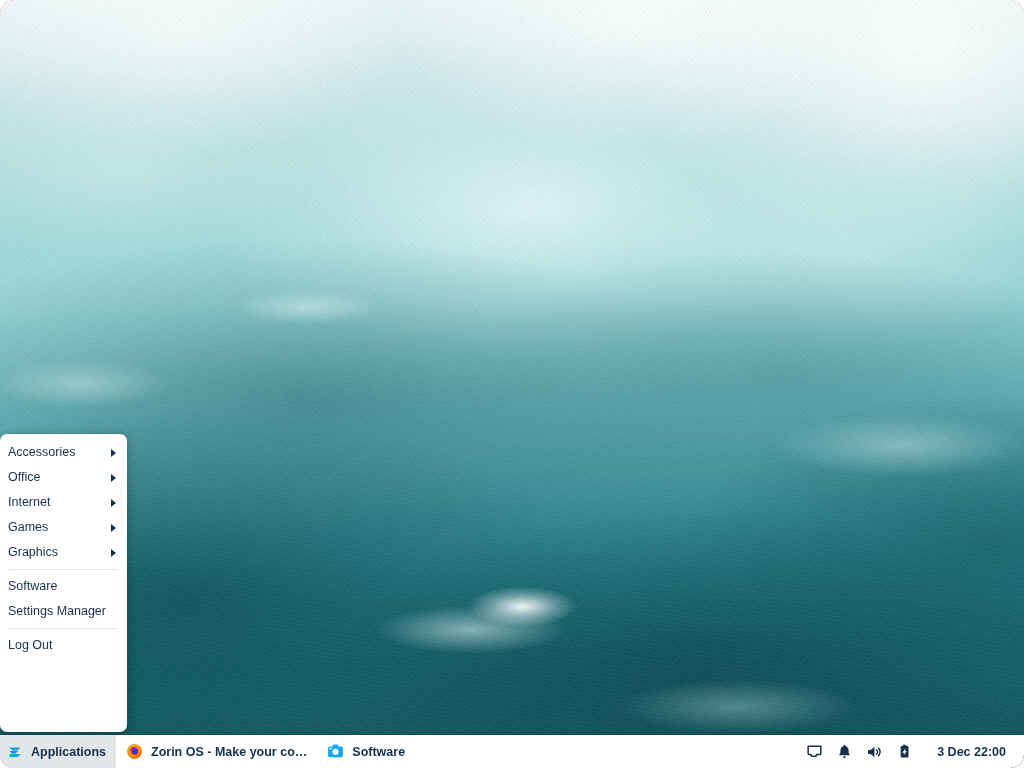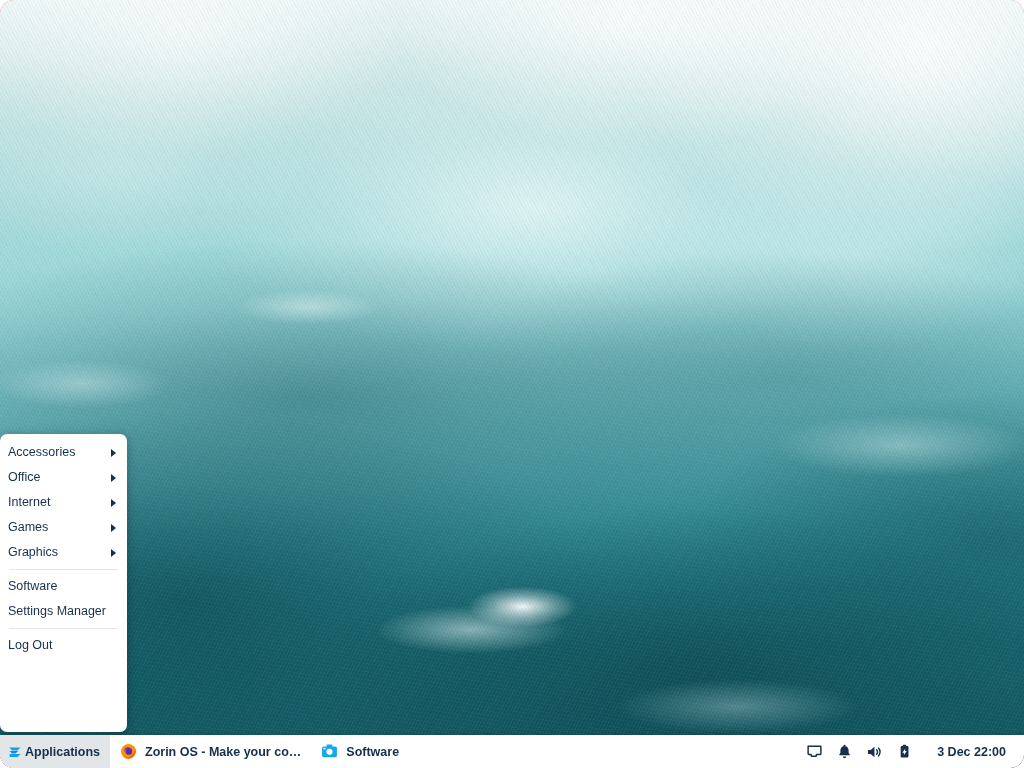--- a/index.html
+++ b/index.html
@@ -120,21 +120,21 @@
 
   
   #taskbar {
     position:absolute; left:0; bottom:0; width:1024px; height:33px;
     background:#ffffff;
     display:flex; align-items:center;
     z-index:30;
     box-shadow:0 -1px 3px rgba(0,0,0,0.12);
   }
   #apps-button {
-    display:flex; align-items:center; gap:2px;
+    display:flex; align-items:center; gap:8px;
     height:33px; padding:0 10px 0 7px;
     background:#e3e6e9;
     cursor:default;
   }
   #apps-button .btn-label {
     font-size:12.5px; font-weight:bold; color:#14304f;
   }
 
   .task-btn {
     display:flex; align-items:center; gap:8px;

